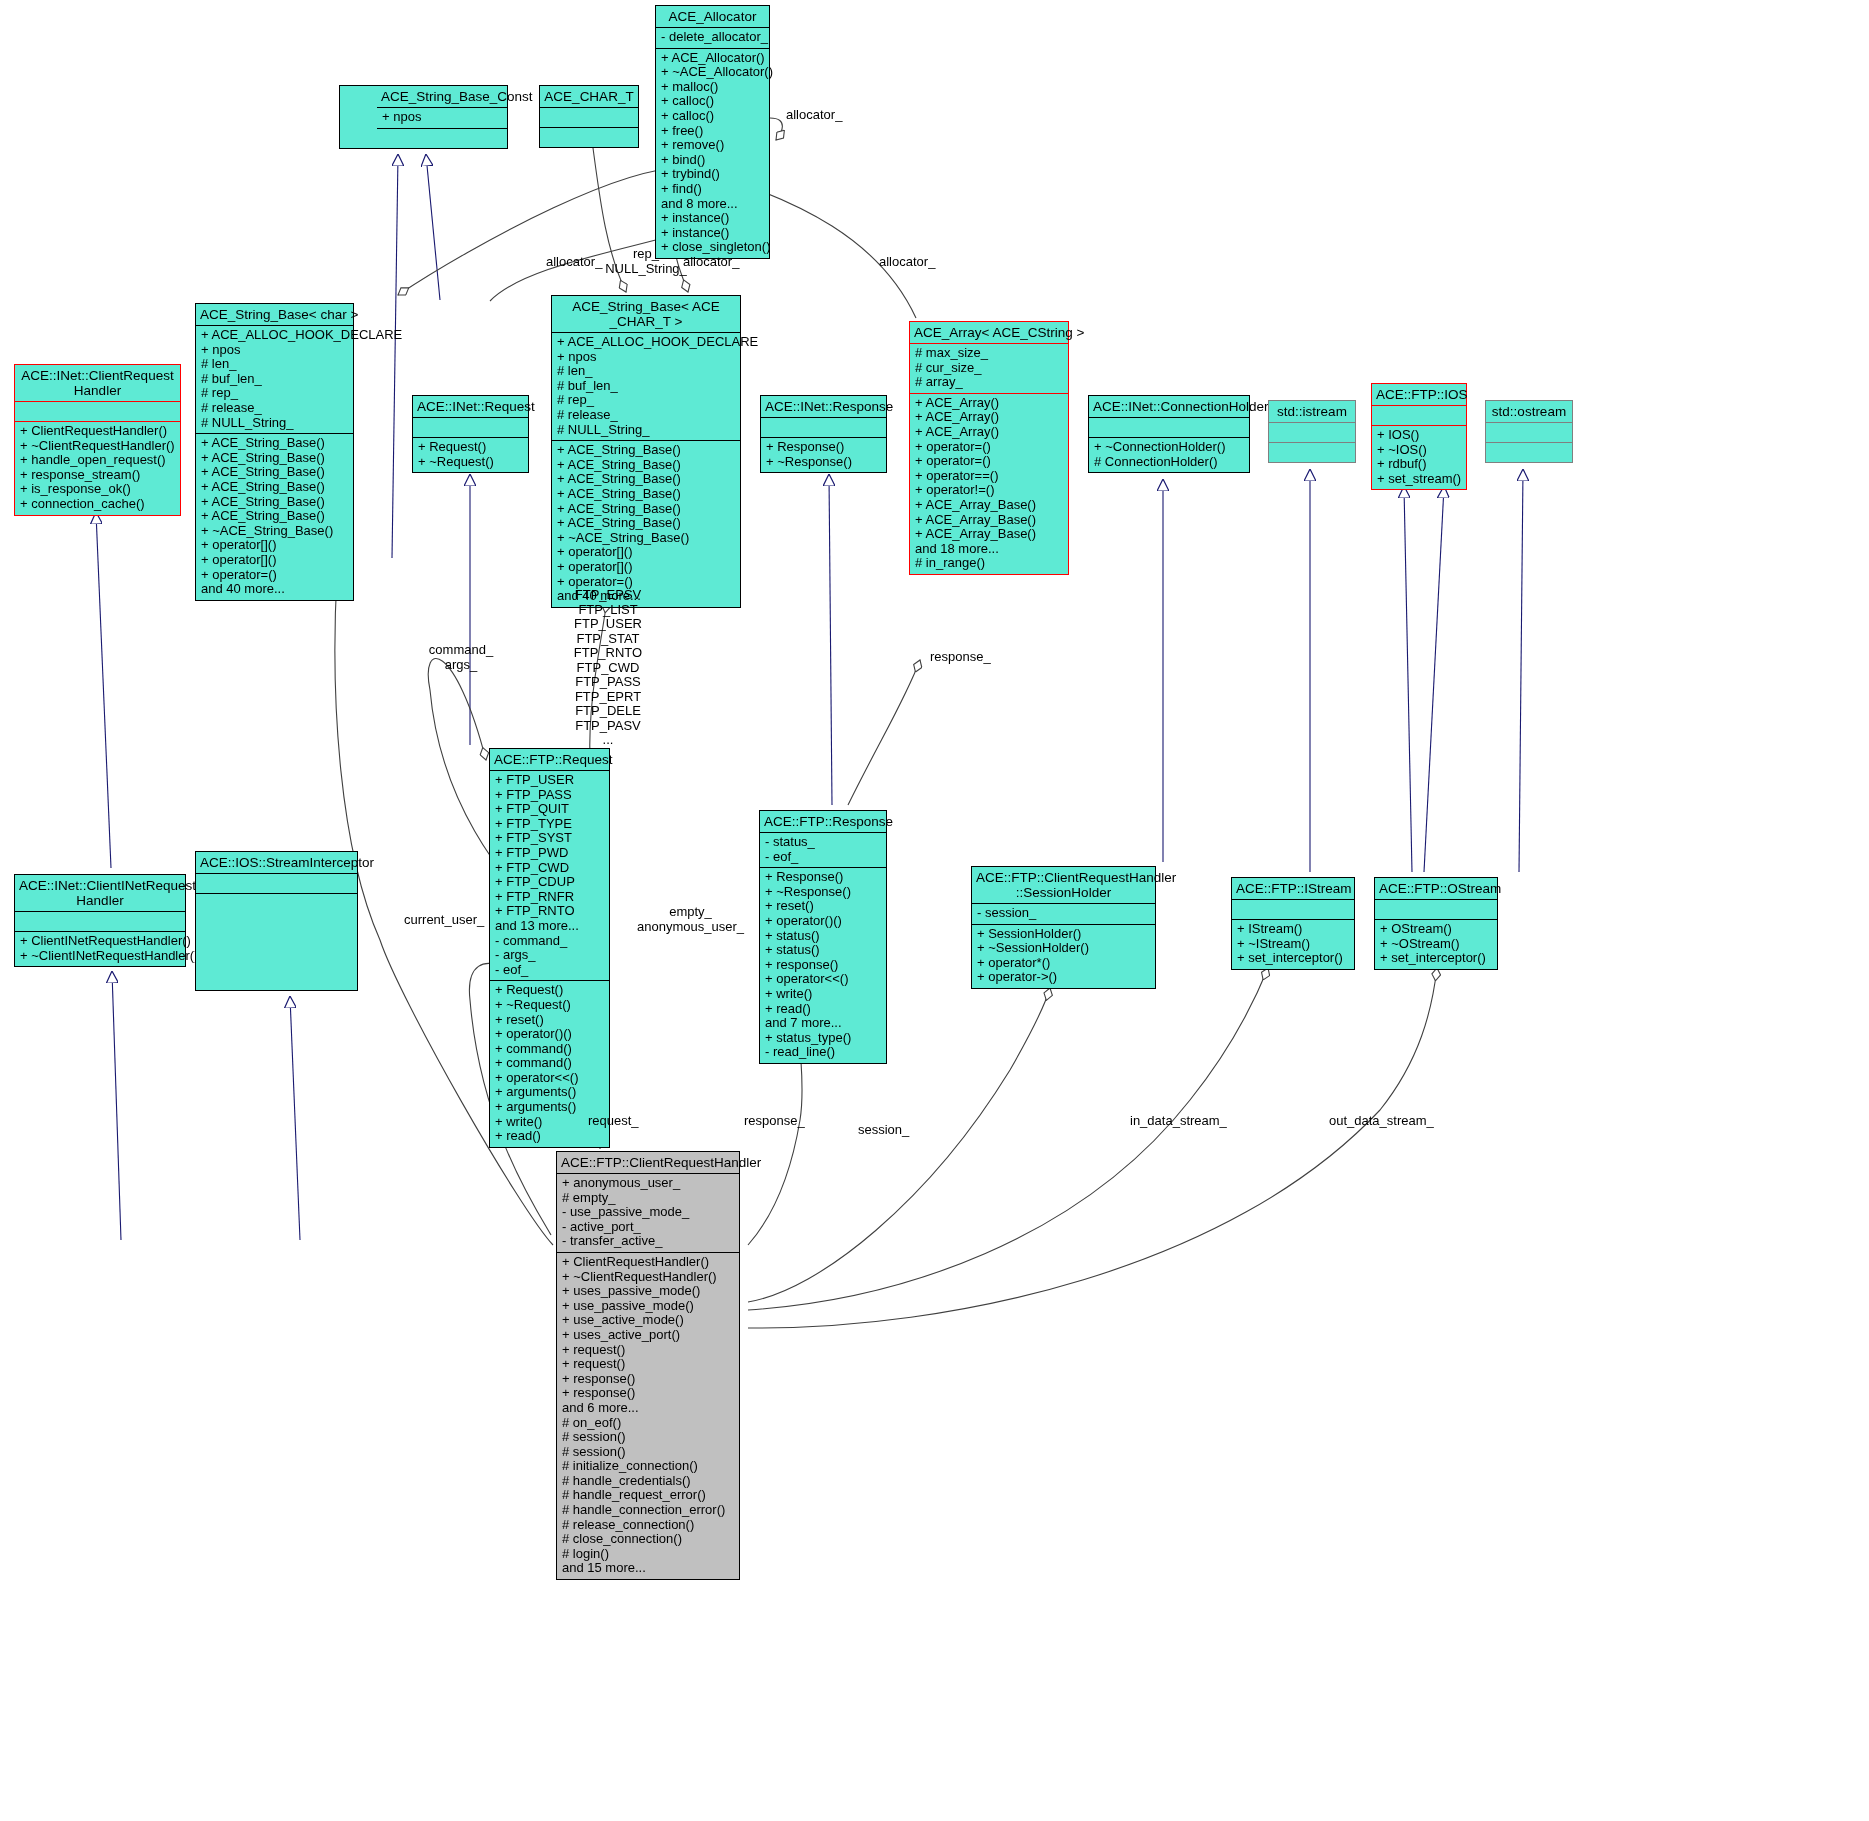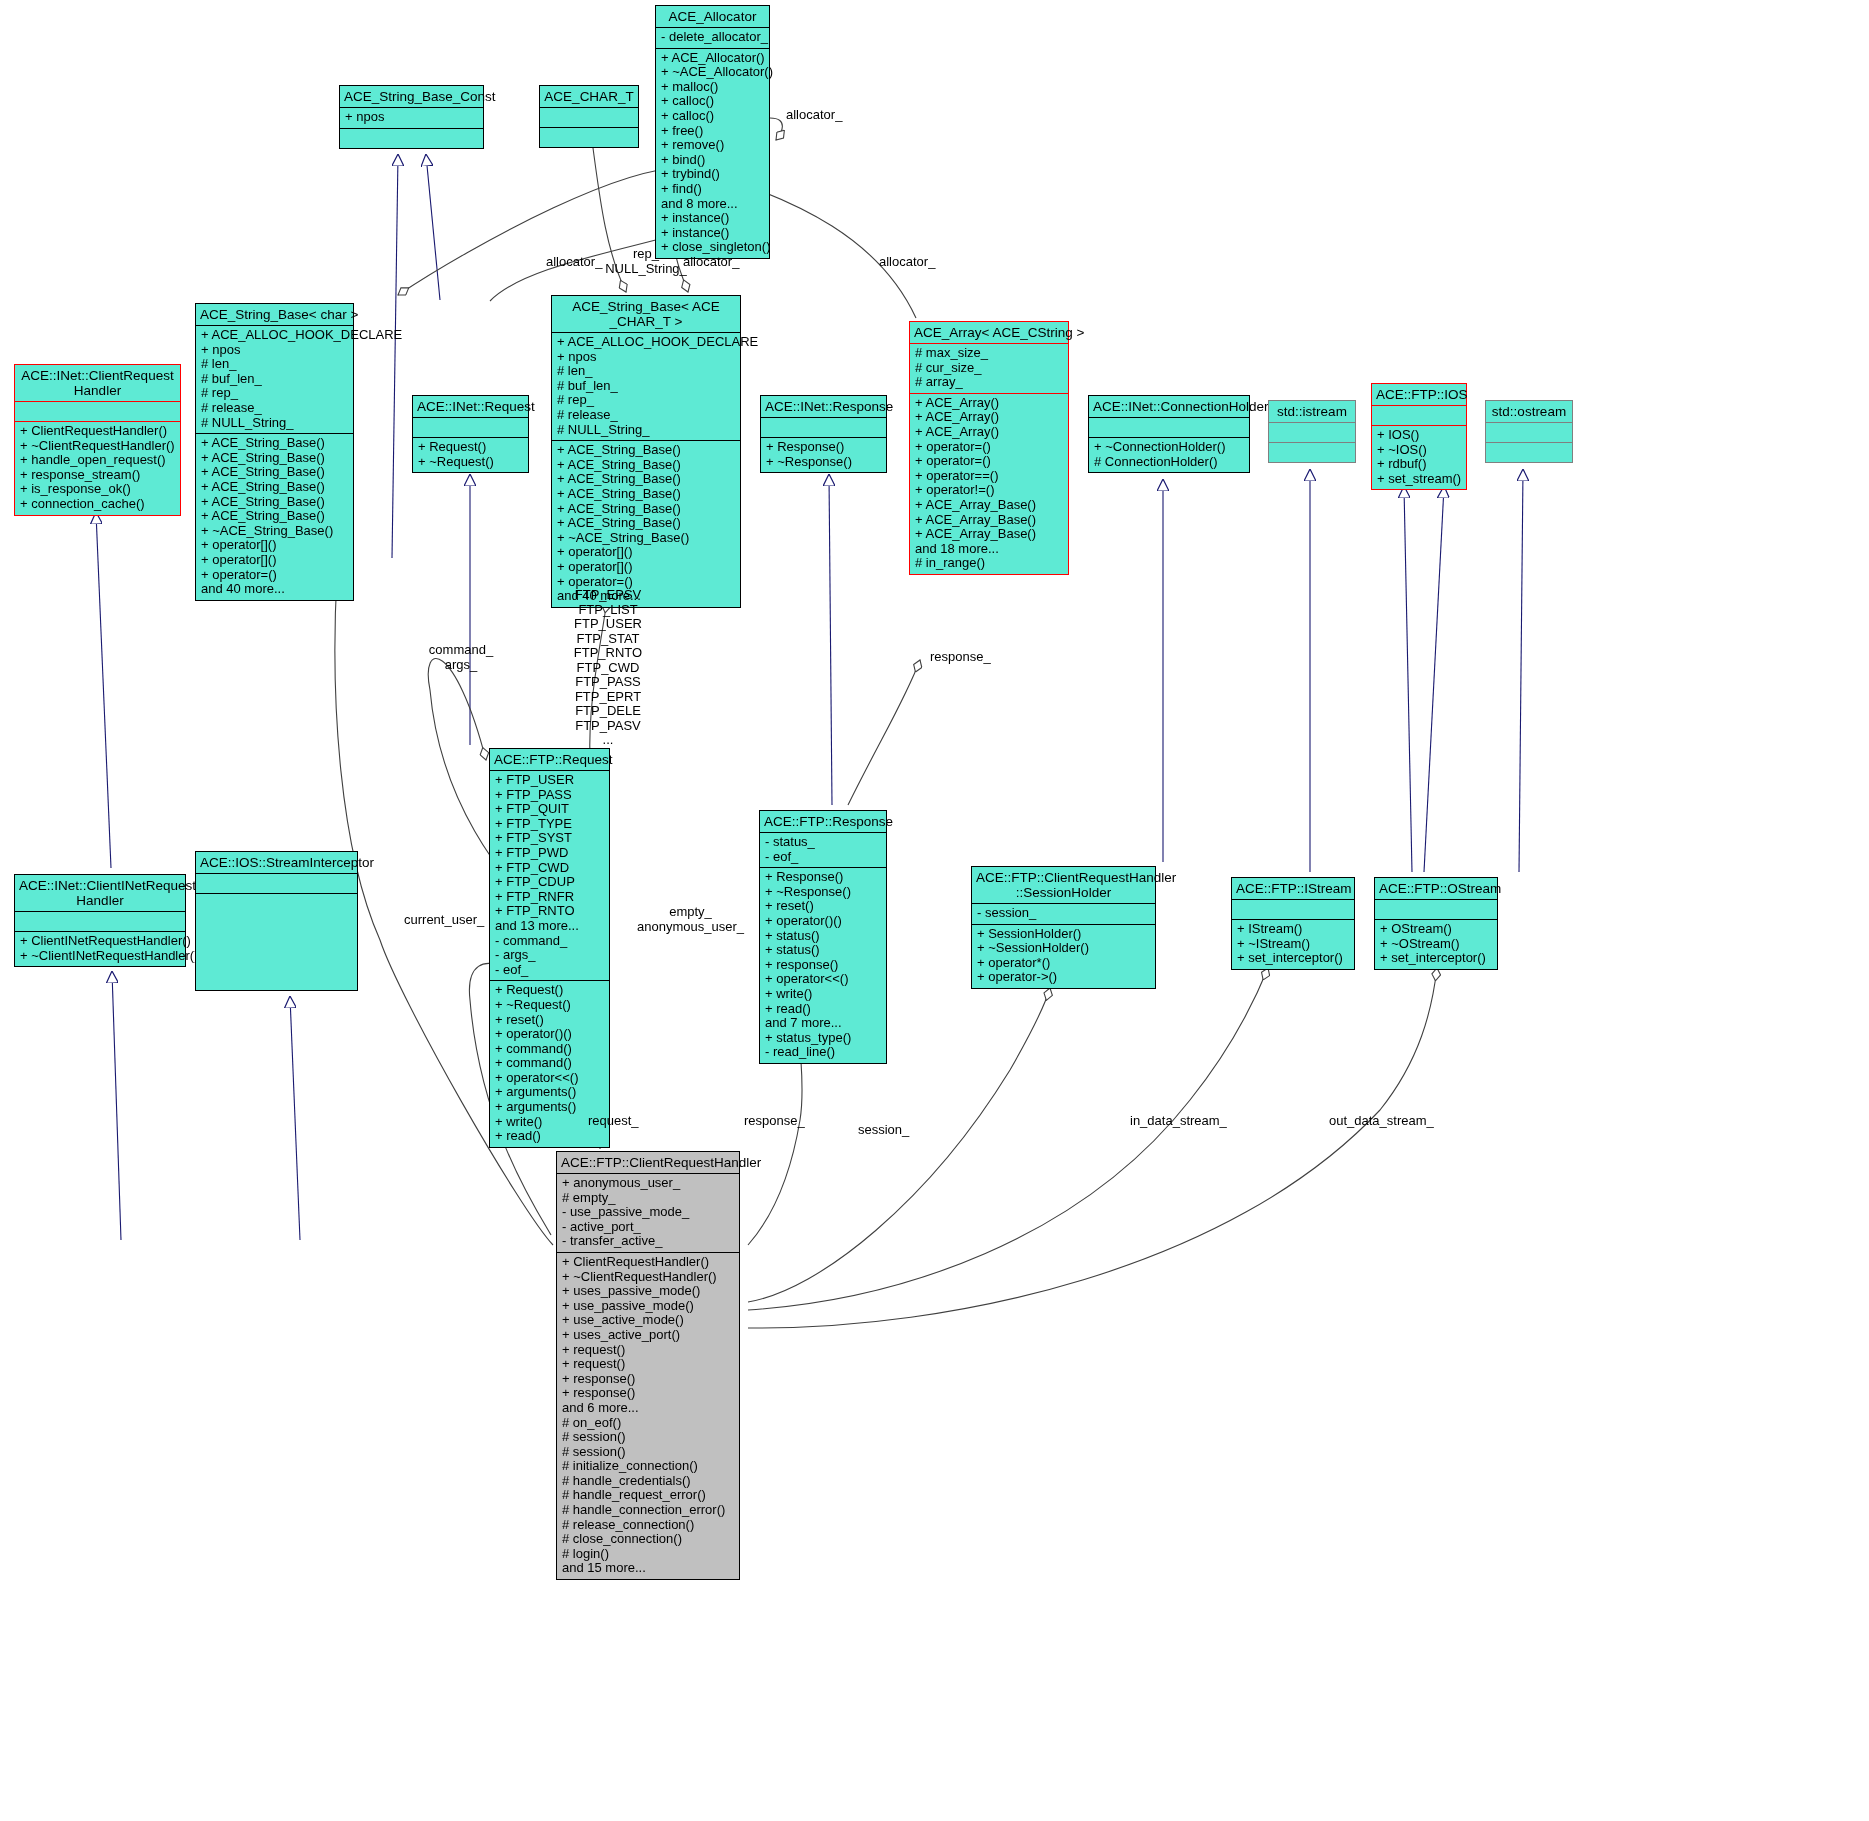--- a/index.html
+++ b/index.html
@@ -81,21 +81,21 @@
   </svg>
 
   <div id="nodes-root">
       <div class="node" style="left: 655px; top: 5px; width: 115px; min-height: 226px;">
         <div class="title" style="white-space: pre;">ACE_Allocator</div>
         <div class="sep"></div>
         <div class="sect"><div class="row">- delete_allocator_</div></div>
         <div class="sep"></div>
         <div class="sect"><div class="row">+ ACE_Allocator()</div><div class="row">+ ~ACE_Allocator()</div><div class="row">+ malloc()</div><div class="row">+ calloc()</div><div class="row">+ calloc()</div><div class="row">+ free()</div><div class="row">+ remove()</div><div class="row">+ bind()</div><div class="row">+ trybind()</div><div class="row">+ find()</div><div class="row">and 8 more...</div><div class="row">+ instance()</div><div class="row">+ instance()</div><div class="row">+ close_singleton()</div></div>
       </div>
-      <div class="node" style="left: 339px; top: 85px; width: 145px; min-height: 63px;">
+      <div class="node" style="left: 339px; top: 85px; width: 169px; min-height: 63px; padding-left: 37px;">
         <div class="title" style="white-space: pre;">ACE_String_Base_Const</div>
         <div class="sep"></div>
         <div class="sect"><div class="row">+ npos</div></div>
         <div class="sep"></div>
         <div class="sect empty"></div>
       </div>
       <div class="node" style="left: 539px; top: 85px; width: 100px; min-height: 63px;">
         <div class="title" style="white-space: pre;">ACE_CHAR_T</div>
         <div class="sep"></div>
         <div class="sect empty"></div>

